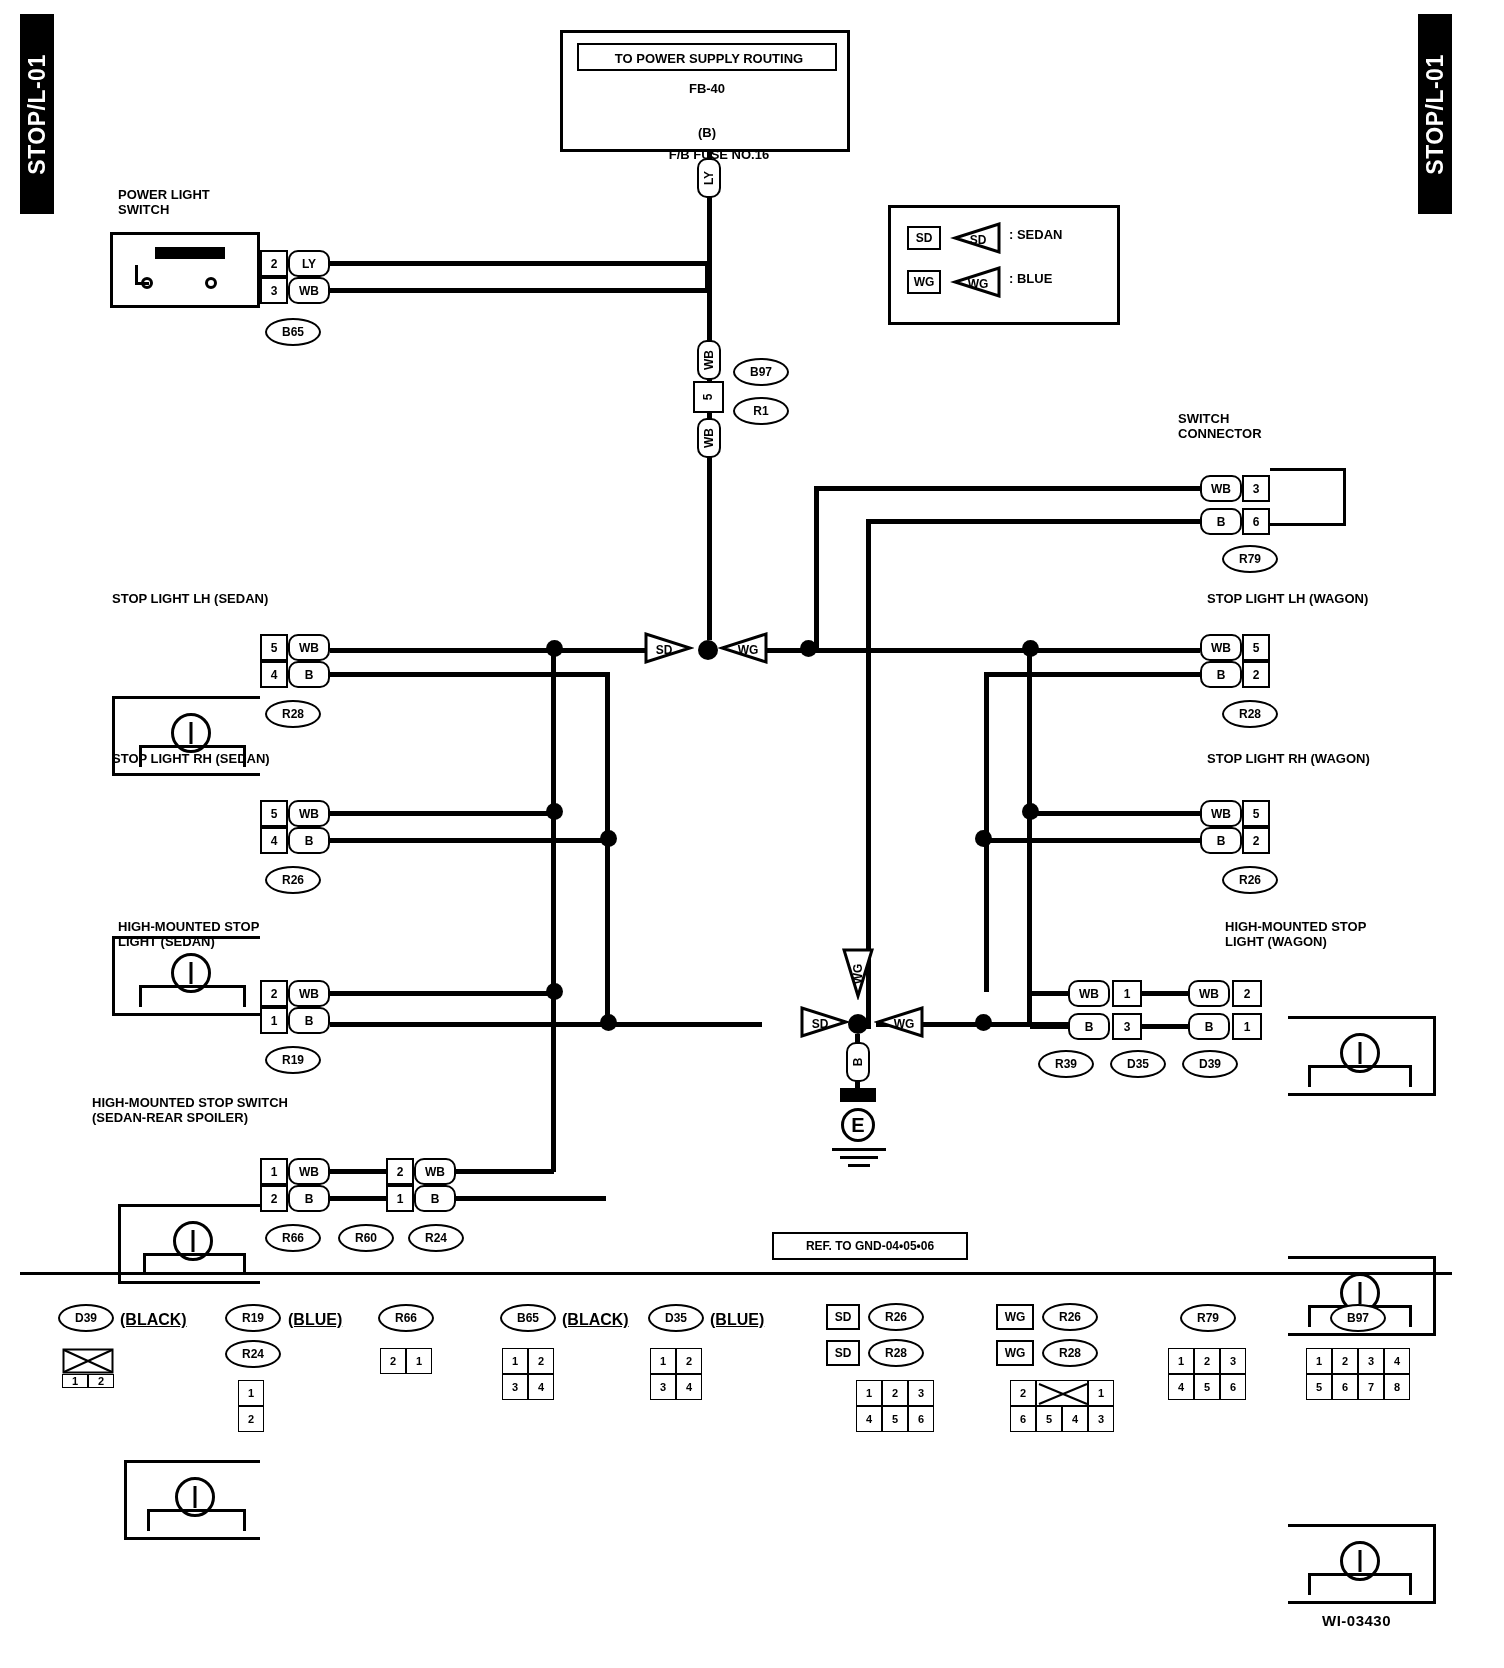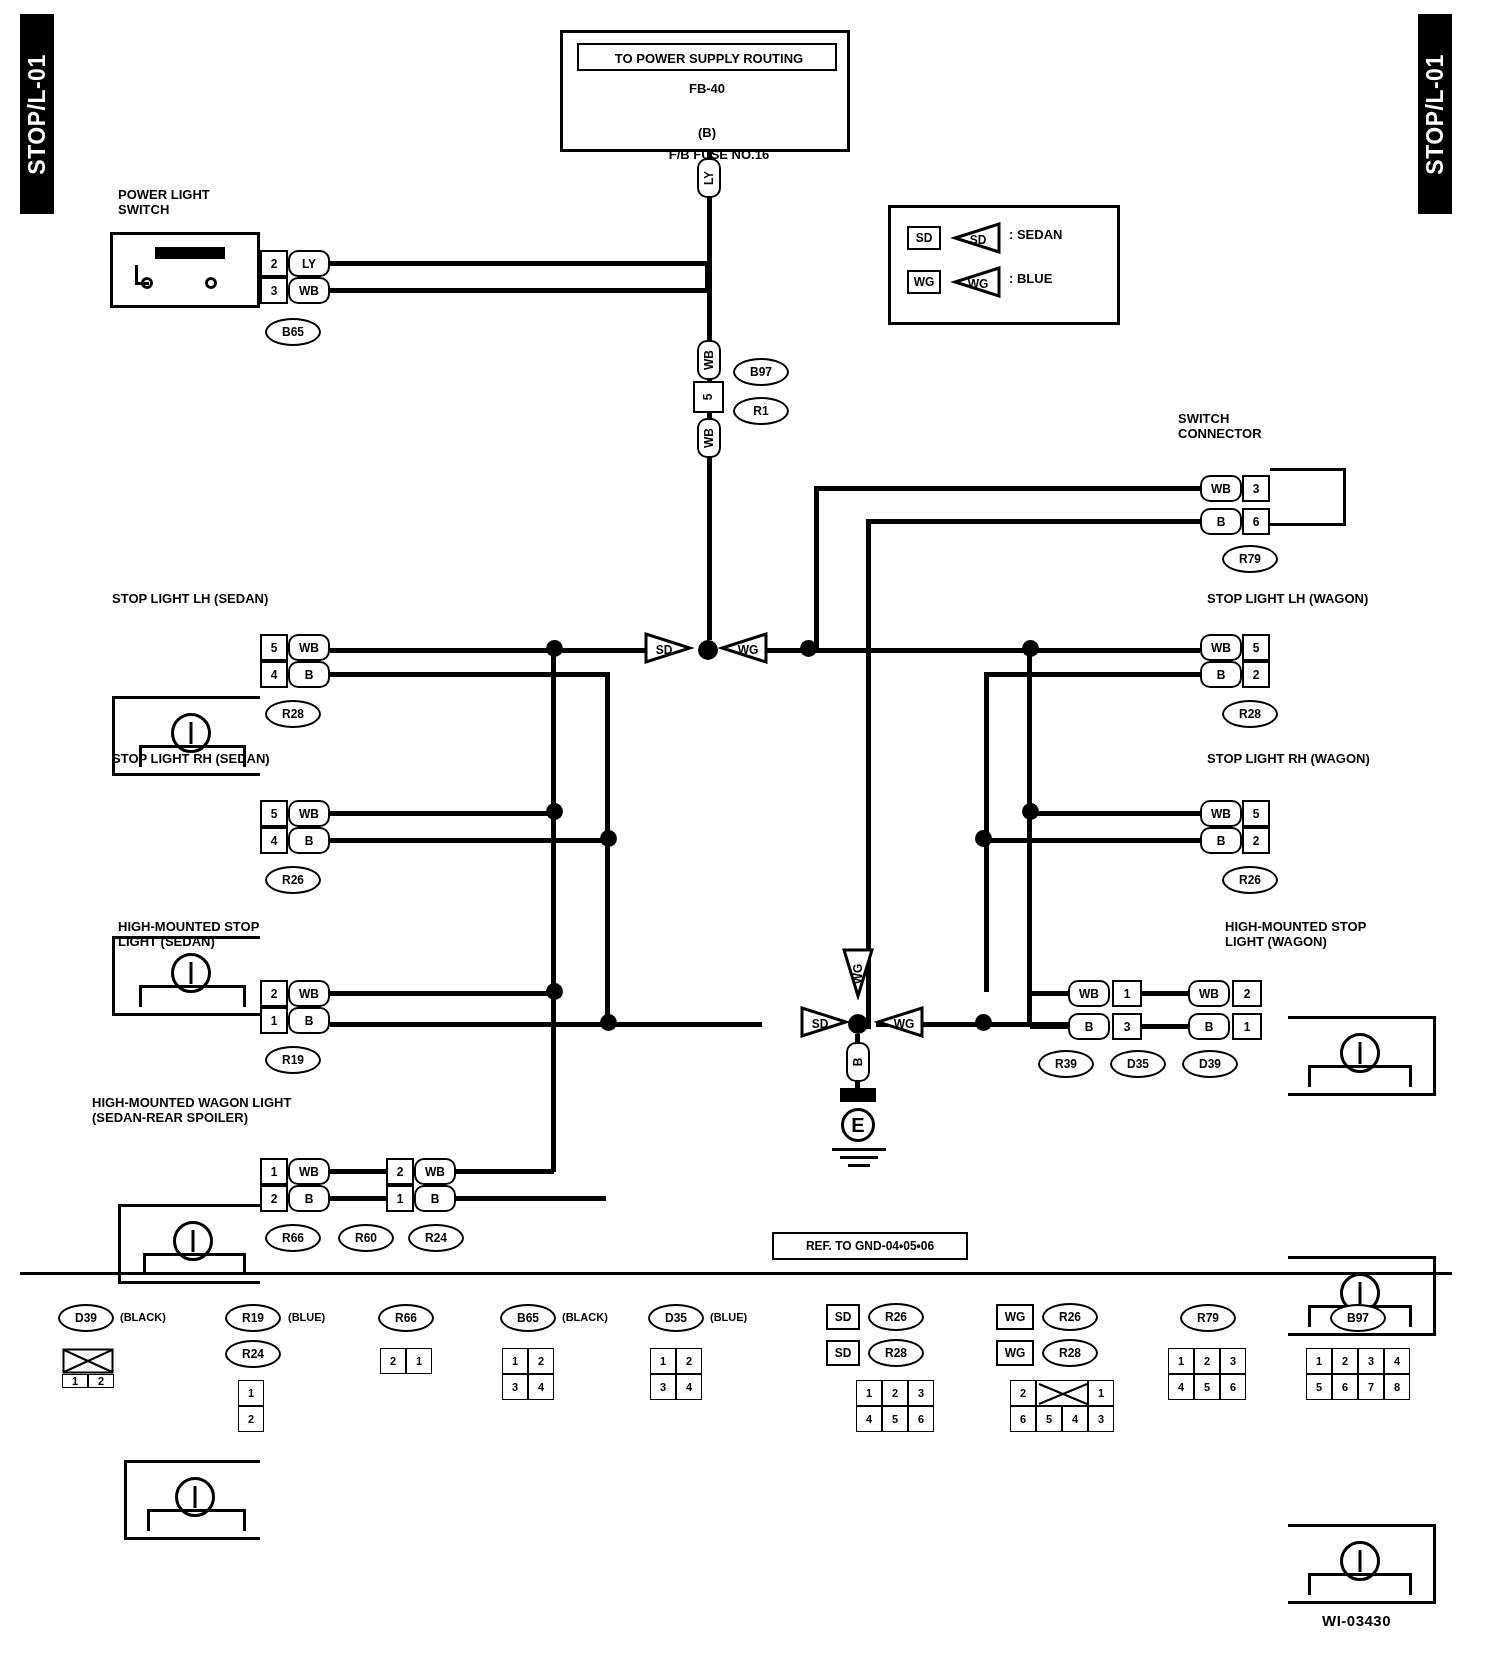--- a/index.html
+++ b/index.html
@@ -7,21 +7,21 @@
   .root{position:absolute;left:0;top:0;width:1504px;height:1668px;}
   .abs{position:absolute;}
   
   .sidetab{background:#000;color:#fff;font-weight:bold;font-size:23px;letter-spacing:.5px;
            display:flex;align-items:center;justify-content:center;}
   .sidetab span{transform:rotate(-90deg);white-space:nowrap;}
   
   .box{border:2px solid #000;background:#fff;box-sizing:border-box;}
   .bk3{border-width:3px;}
   .lbl{font-size:13px;font-weight:bold;line-height:1.15;white-space:pre;}
-  .lbl.sm{font-size:11px;}
+  .lbl.sm{font-size:16px;text-decoration:underline;}
   .ctext{font-size:13px;font-weight:bold;text-align:center;}
   
   .w{background:#000;position:absolute;}
   .wh{height:5px;}
   .wv{width:5px;}
   .dot{position:absolute;width:17px;height:17px;border-radius:50%;background:#000;}
   
   .pin{border:2px solid #000;background:#fff;box-sizing:border-box;font-size:12px;font-weight:bold;
        display:flex;align-items:center;justify-content:center;}
   .wirelbl{border:2px solid #000;border-radius:10px;background:#fff;box-sizing:border-box;
@@ -211,21 +211,21 @@
   <svg class="abs" style="left:874px;top:1006px;" width="50" height="32">
     <polygon points="48,2 48,30 4,16" fill="#fff" stroke="#000" stroke-width="3"></polygon>
     <text x="30" y="22" font-size="12" font-weight="bold" text-anchor="middle" font-family="Liberation Sans">WG</text>
   </svg>
   <svg class="abs" style="left:842px;top:948px;" width="32" height="52">
     <polygon points="2,2 30,2 16,48" fill="#fff" stroke="#000" stroke-width="3"></polygon>
     <text x="16" y="30" font-size="12" font-weight="bold" text-anchor="middle" font-family="Liberation Sans" transform="rotate(-90 16 26)">WG</text>
   </svg>
   <div class="dot" style="left:848px;top:1014px;width:20px;height:20px;"></div>
 
-  <div class="abs lbl" style="left:92px;top:1096px;">HIGH-MOUNTED WAGON LIGHT
+  <div class="abs lbl" style="left:92px;top:1096px;">HIGH-MOUNTED STOP SWITCH
 (SEDAN-REAR SPOILER)</div>
   <div class="abs lampbox" style="left:124px;top:1144px;width:136px;height:80px;border-right:none;">
     <div class="abs bulb" style="left:48px;top:14px;width:40px;height:40px;"></div>
     <div class="abs" style="left:20px;top:46px;width:98px;height:3px;background:#000;"></div>
     <div class="abs" style="left:20px;top:46px;width:3px;height:22px;background:#000;"></div>
     <div class="abs" style="left:116px;top:46px;width:3px;height:22px;background:#000;"></div>
   </div>
   <div class="abs pin" style="left:260px;top:1158px;width:28px;height:27px;">1</div>
   <div class="abs wirelbl" style="left:288px;top:1158px;width:42px;height:27px;">WB</div>
   <div class="abs pin" style="left:260px;top:1185px;width:28px;height:27px;">2</div>

